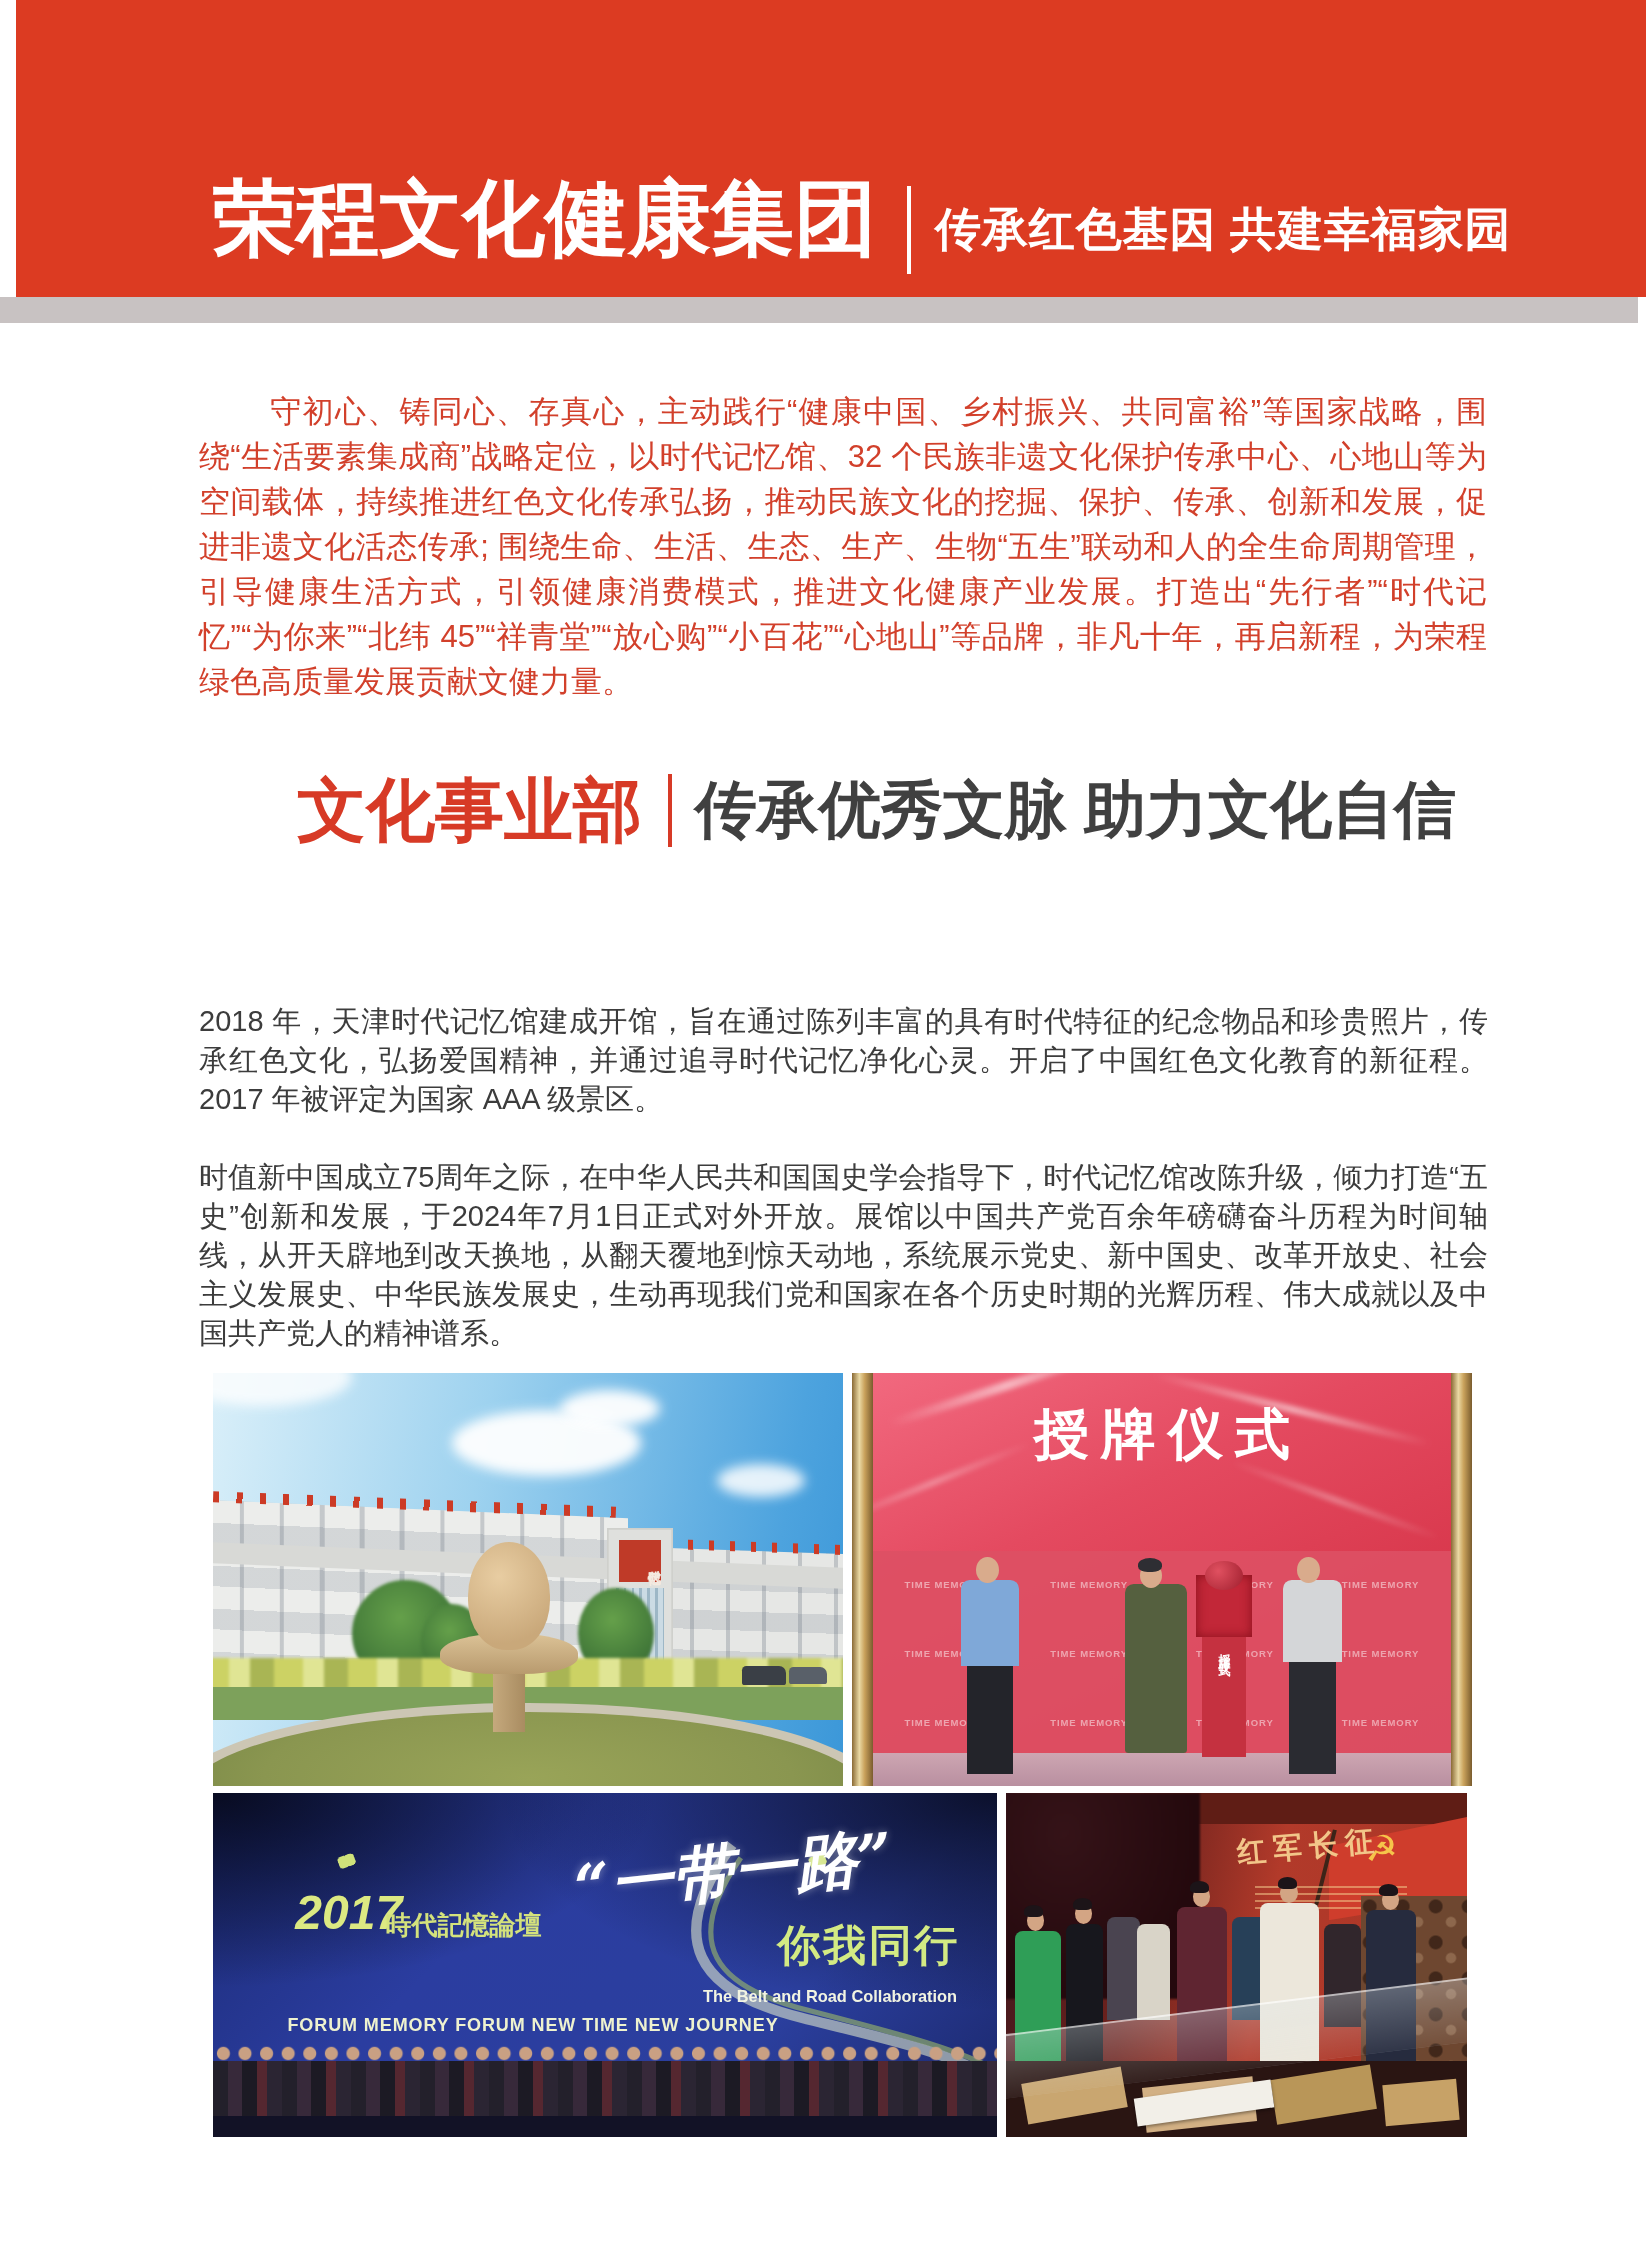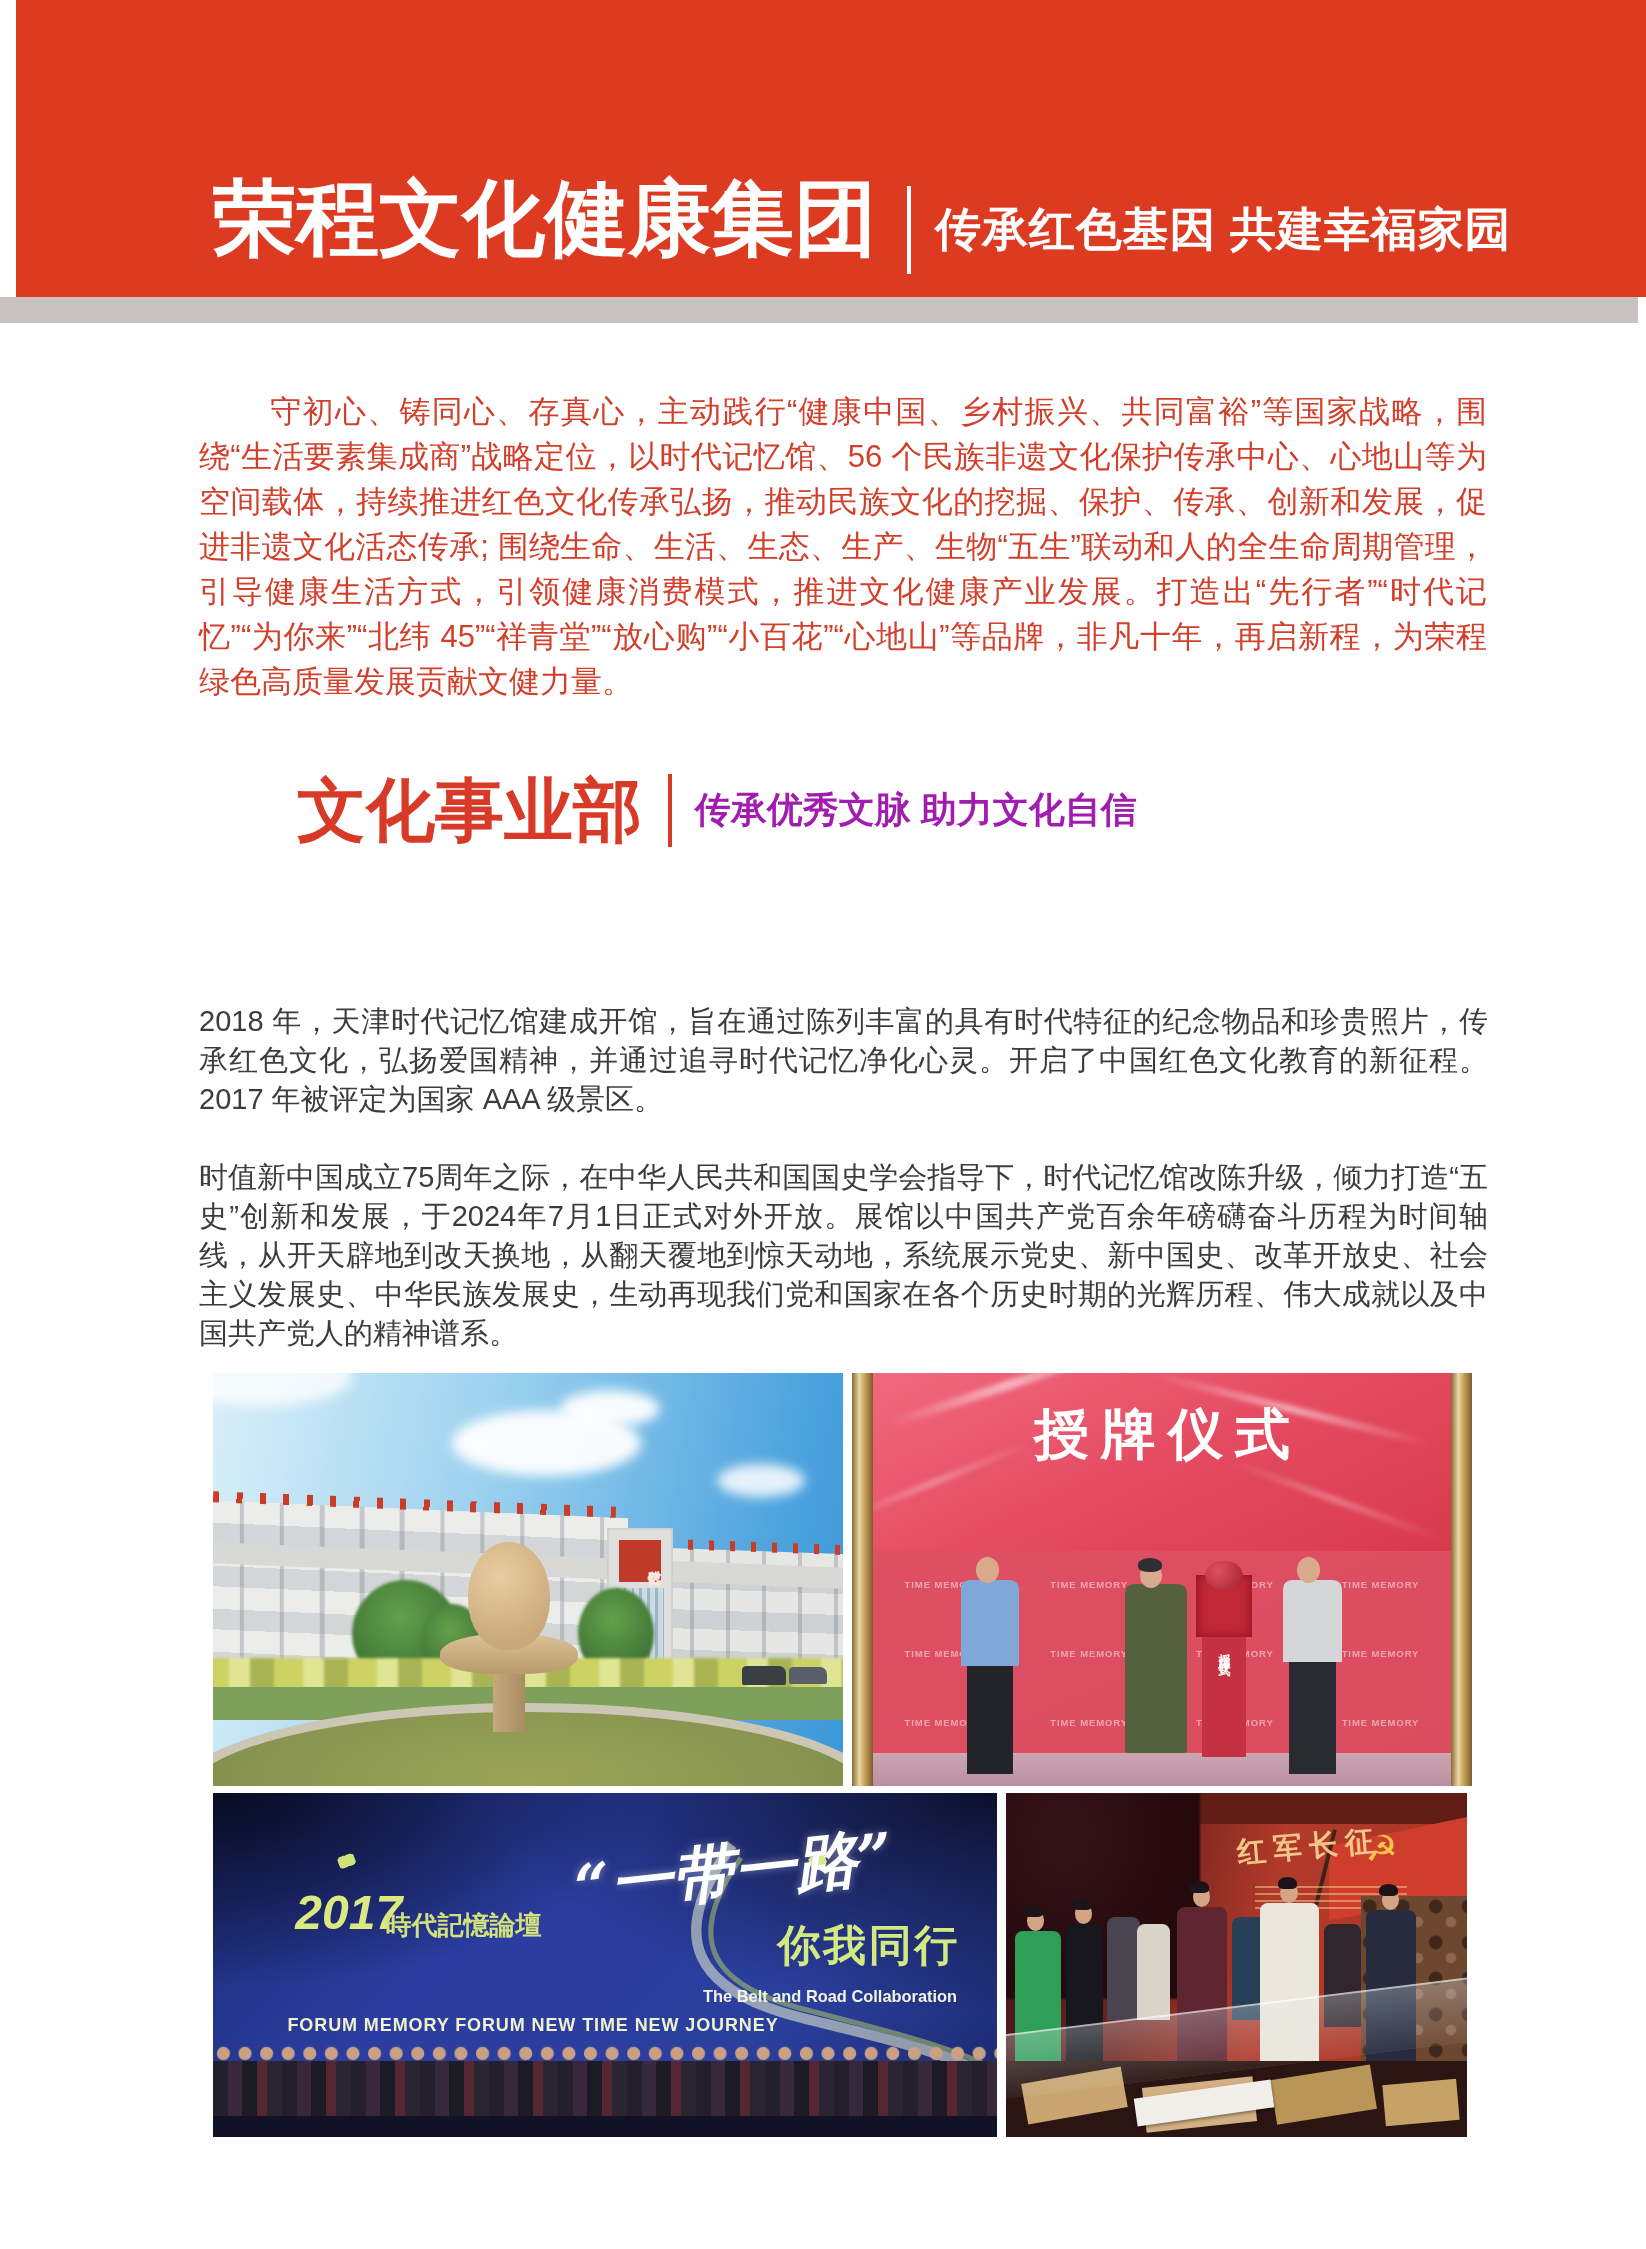--- a/index.html
+++ b/index.html
@@ -14,21 +14,21 @@
   .banner-subtitle{position:absolute;left:919px;top:206px;font-size:46px;font-weight:bold;
                    color:#ffffff;line-height:1;letter-spacing:0.9px;}
   .gray-strip{position:absolute;left:0;top:297px;width:1638px;height:26px;background:#C8C2C2;}
 
   
   .intro-para{position:absolute;left:199px;top:389px;width:1288px;font-size:31px;line-height:45px;
               color:#D2402B;text-align:justify;text-justify:inter-character;text-indent:2.3em;}
   .section-head{position:absolute;left:297px;top:770px;height:80px;display:flex;align-items:center;}
   .section-title{font-size:69px;font-weight:bold;color:#D73A26;line-height:1;}
   .section-divider{width:4.3px;height:73px;background:#D73A26;margin:0 22.5px 0 26px;}
-  .section-subtitle{font-size:36px;font-weight:bold;color:#a21caf;line-height:1;}
+  .section-subtitle{font-size:62px;font-weight:bold;color:#404040;line-height:1;}
   .body-para{position:absolute;left:199px;width:1289px;font-size:29px;line-height:39px;
              color:#3C3C3C;text-align:justify;text-justify:inter-character;}
   .p1{top:884px;} .p2{top:1002px;} .p3{top:1158px;}
 
   
   .photo{position:absolute;overflow:hidden;}
   .ph1{left:213px;top:1373px;width:630px;height:413px;}
   .ph2{left:852px;top:1373px;width:620px;height:413px;}
   .ph3{left:213px;top:1793px;width:784px;height:344px;}
   .ph4{left:1006px;top:1793px;width:461px;height:344px;}
@@ -205,21 +205,21 @@
 
 <div class="page">
 
   <div class="banner">
     <div class="banner-title">荣程文化健康集团</div>
     <div class="banner-divider"></div>
     <div class="banner-subtitle">传承红色基因 共建幸福家园</div>
   </div>
   <div class="gray-strip"></div>
 
-  <div class="intro-para">守初心、铸同心、存真心，主动践行“健康中国、乡村振兴、共同富裕”等国家战略，围绕“生活要素集成商”战略定位，以时代记忆馆、56 个民族非遗文化保护传承中心、心地山等为空间载体，持续推进红色文化传承弘扬，推动民族文化的挖掘、保护、传承、创新和发展，促进非遗文化活态传承; 围绕生命、生活、生态、生产、生物“五生”联动和人的全生命周期管理，引导健康生活方式，引领健康消费模式，推进文化健康产业发展。打造出“先行者”“时代记忆”“为你来”“北纬 45”“祥青堂”“放心购”“小百花”“心地山”等品牌，非凡十年，再启新程，为荣程绿色高质量发展贡献文健力量。</div>
+  <div class="intro-para">守初心、铸同心、存真心，主动践行“健康中国、乡村振兴、共同富裕”等国家战略，围绕“生活要素集成商”战略定位，以时代记忆馆、32 个民族非遗文化保护传承中心、心地山等为空间载体，持续推进红色文化传承弘扬，推动民族文化的挖掘、保护、传承、创新和发展，促进非遗文化活态传承; 围绕生命、生活、生态、生产、生物“五生”联动和人的全生命周期管理，引导健康生活方式，引领健康消费模式，推进文化健康产业发展。打造出“先行者”“时代记忆”“为你来”“北纬 45”“祥青堂”“放心购”“小百花”“心地山”等品牌，非凡十年，再启新程，为荣程绿色高质量发展贡献文健力量。</div>
 
   <div class="section-head">
     <div class="section-title">文化事业部</div>
     <div class="section-divider"></div>
     <div class="section-subtitle">传承优秀文脉 助力文化自信</div>
   </div>
 
   <div class="body-para p2">2018 年，天津时代记忆馆建成开馆，旨在通过陈列丰富的具有时代特征的纪念物品和珍贵照片，传承红色文化，弘扬爱国精神，并通过追寻时代记忆净化心灵。开启了中国红色文化教育的新征程。2017 年被评定为国家 AAA 级景区。</div>
   <div class="body-para p3">时值新中国成立75周年之际，在中华人民共和国国史学会指导下，时代记忆馆改陈升级，倾力打造“五史”创新和发展，于2024年7月1日正式对外开放。展馆以中国共产党百余年磅礴奋斗历程为时间轴线，从开天辟地到改天换地，从翻天覆地到惊天动地，系统展示党史、新中国史、改革开放史、社会主义发展史、中华民族发展史，生动再现我们党和国家在各个历史时期的光辉历程、伟大成就以及中国共产党人的精神谱系。</div>
 

